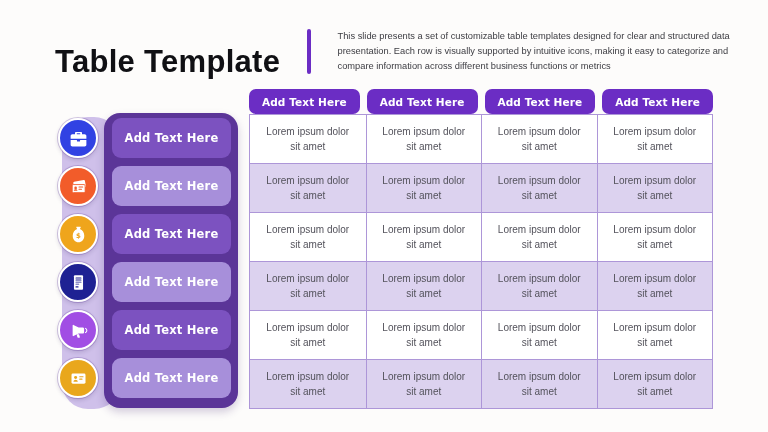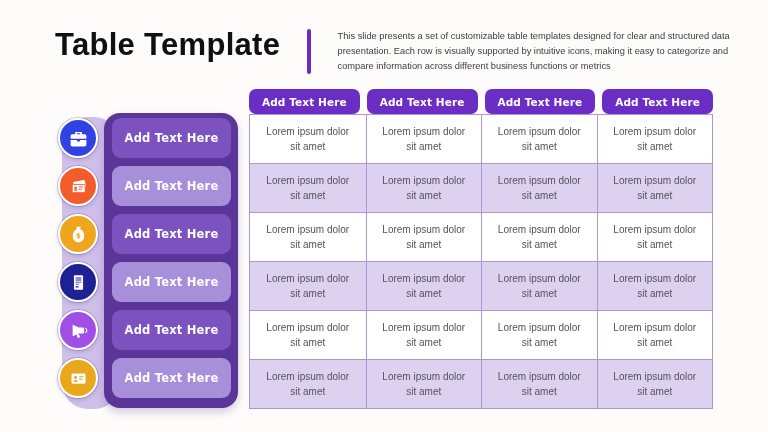--- a/index.html
+++ b/index.html
@@ -2,21 +2,21 @@
 <html><head>
 <meta charset="utf-8">
 <style>
   html,body{margin:0;padding:0;background:#e8e8e8;}
   .slide{
     position:relative;width:768px;height:432px;background:#FDFCFB;
     font-family:"Liberation Sans",sans-serif;overflow:hidden;
   }
   
   .title{
-    position:absolute;left:55px;top:27px;font-size:31px;font-weight:bold;
+    position:absolute;left:55px;top:44px;font-size:31px;font-weight:bold;
     color:#101014;letter-spacing:.3px;font-family:"Liberation Sans",sans-serif;
   }
   .desc-wrap{position:absolute;left:307px;top:29px;width:437px;display:flex;align-items:stretch;gap:16px;}
   .desc-bar{flex:none;width:3.5px;background:#6B2DC4;border-radius:2px;}
   .desc-text{
     padding-left:11px;font-size:9.3px;line-height:1.62;color:#3C3C42;
   }
   
   .tbl-headers{
     position:absolute;left:249px;top:89px;width:464px;height:25px;

